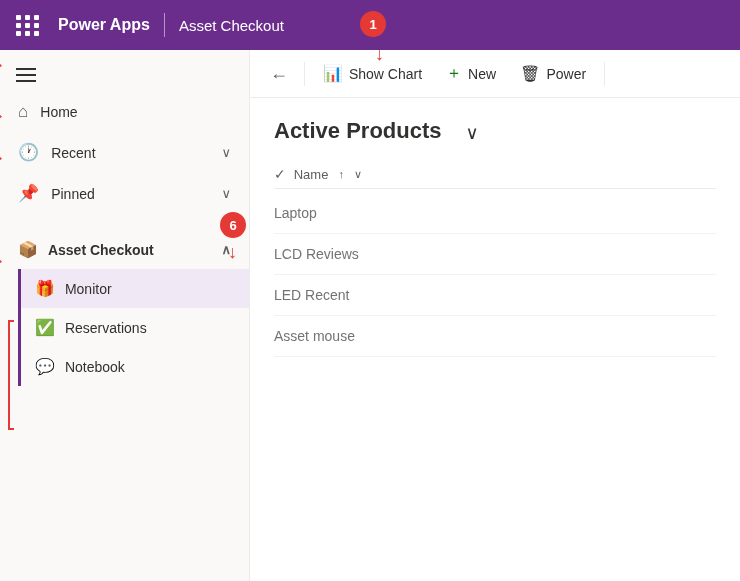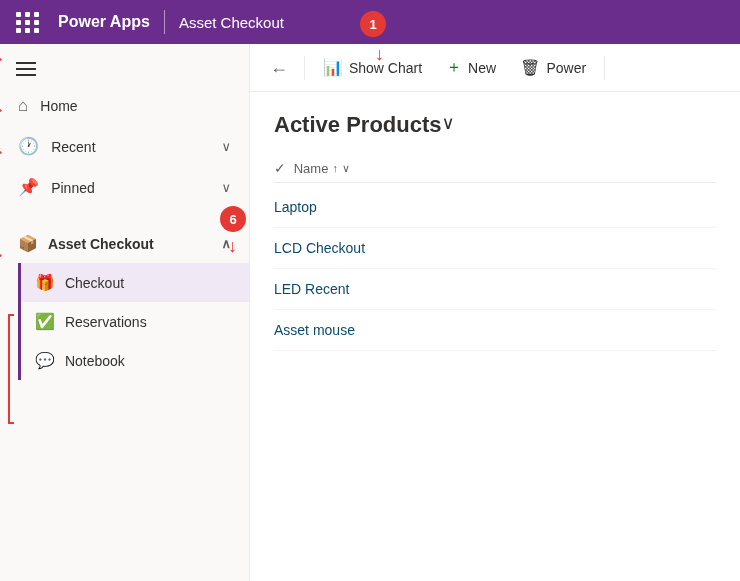--- a/index.html
+++ b/index.html
@@ -9,21 +9,21 @@
       width: 740px;
       height: 581px;
       overflow: hidden;
       display: flex;
       flex-direction: column;
     }
 
     
     .topbar {
       background: #6b2d8b;
-      height: 44px;
+      height: 50px;
       display: flex;
       align-items: center;
       padding: 8px 12px;
       gap: 14px;
       position: relative;
     }
     .topbar-waffle {
       display: grid;
       grid-template-columns: repeat(3, 6px);
       gap: 3px;
@@ -198,22 +198,22 @@
       cursor: pointer;
       padding: 4px 8px;
     }
 
     .content-main {
       padding: 20px 24px;
       flex: 1;
     }
     .section-title-row {
       display: flex;
-      align-items: flex-start;
-      gap: 0;
+      align-items: flex-end;
+      gap: 24px;
       margin-bottom: 16px;
     }
     .section-title-text {
       font-size: 22px;
       font-weight: 600;
       color: #323130;
     }
     .section-title-chevron {
       color: #323130;
       font-size: 18px;
@@ -230,31 +230,31 @@
     }
     .list-check {
       color: #605e5c;
       font-size: 14px;
     }
     .list-col-name {
       font-size: 13px;
       color: #605e5c;
       display: flex;
       align-items: center;
-      gap: 4px;
+      gap: 10px;
     }
     .list-row {
       display: flex;
       align-items: center;
       padding: 12px 0;
       border-bottom: 1px solid #f3f2f1;
       cursor: pointer;
     }
     .list-item-link {
-      color: #0c4a6e;
+      color: #737373;
       font-size: 14px;
       text-decoration: none;
     }
 
     
     .ann-1 { top: 11px; left: 360px; }
 
     .new-icon { color: #107c10; font-size: 16px; }
     .delete-icon { color: #323130; }
 
@@ -339,21 +339,21 @@
 
     <div class="sidebar-section-header">
       <span style="font-size:16px; color:#605e5c;">📦</span>
       <span class="section-title">Asset Checkout</span>
       <span style="font-size:13px; color:#605e5c;">∧</span>
     </div>
 
     <div class="sidebar-section-items">
       <div class="sidebar-section-item active">
         <span class="item-icon">🎁</span>
-        <span>Checkout</span>
+        <span>Monitor</span>
       </div>
       <div class="sidebar-section-item">
         <span class="item-icon">✅</span>
         <span>Reservations</span>
       </div>
       <div class="sidebar-section-item">
         <span class="item-icon">💬</span>
         <span>Notebook</span>
       </div>
     </div>
@@ -392,21 +392,21 @@
           <span style="font-size:11px;">↑</span>
           <span style="font-size:11px; color:#605e5c;">∨</span>
         </span>
       </div>
 
       <div id="list-items">
           <div class="list-row">
             <a class="list-item-link">Laptop</a>
           </div>
           <div class="list-row">
-            <a class="list-item-link">LCD Checkout</a>
+            <a class="list-item-link">LCD Reviews</a>
           </div>
           <div class="list-row">
             <a class="list-item-link">LED Recent</a>
           </div>
           <div class="list-row">
             <a class="list-item-link">Asset mouse</a>
           </div>
         </div>
     </div>
   </div>

